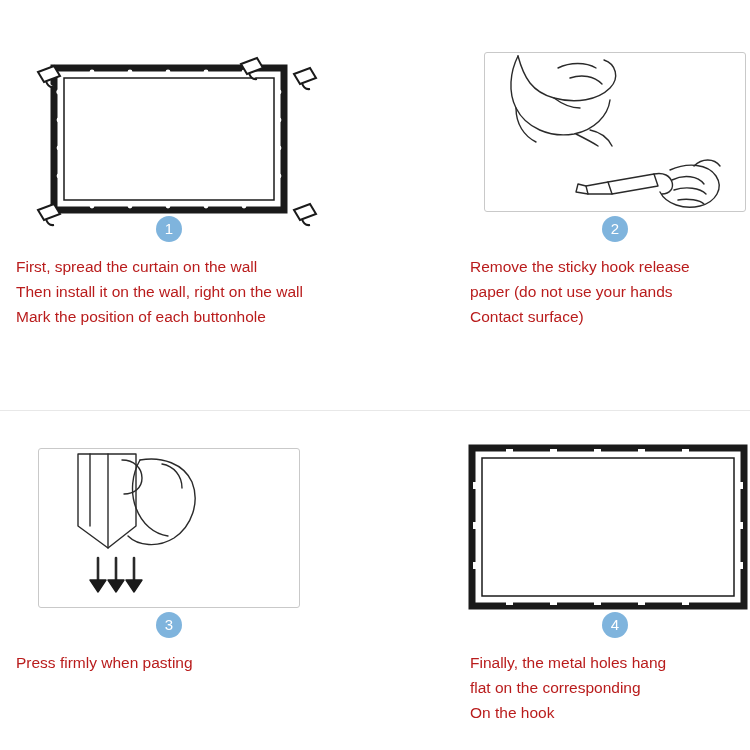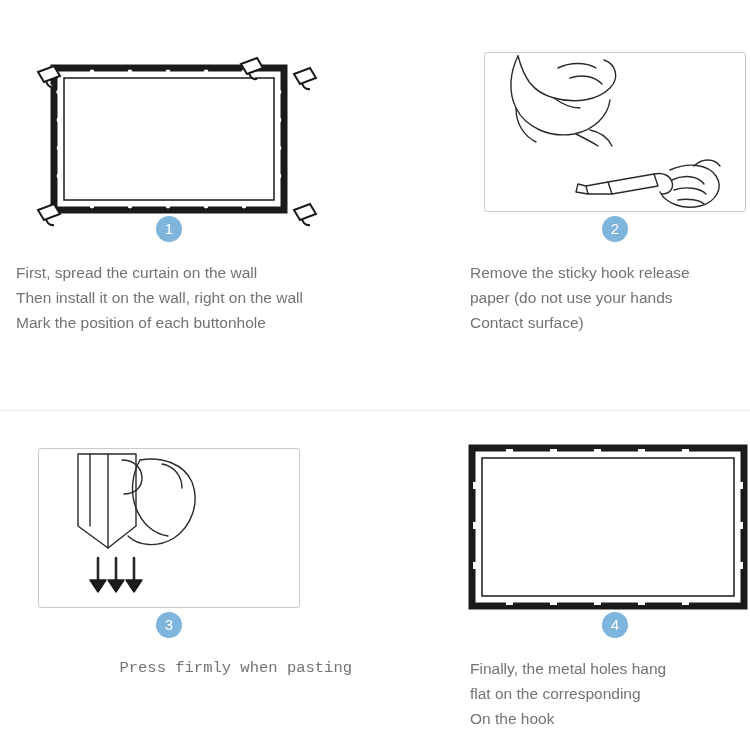--- a/index.html
+++ b/index.html
@@ -67,29 +67,28 @@
     border-radius: 50%;
     background: #7fb4dd;
     color: #ffffff;
     font-size: 15px;
     line-height: 26px;
     text-align: center;
     font-family: "Liberation Sans", sans-serif;
   }
 
   .caption {
-    margin-top: 10px;
+    margin-top: 4px;
     font-size: 15.5px;
     line-height: 25px;
-    color: #737373;
+    color: #b91c1c;
     white-space: pre-line;
   }
   .caption.center {
-    text-align: right;
-    font-family: Liberation Mono, monospace;
+    text-align: left;
   }
   .step-1 .caption { margin-left: 4px; }
   .step-2 .caption { margin-left: 12px; width: 290px; }
   .step-3 .caption { margin-left: 4px; }
   .step-4 .caption { margin-left: 12px; width: 290px; }
 
   .divider {
     position: absolute;
     left: 0;
     width: 750px;

